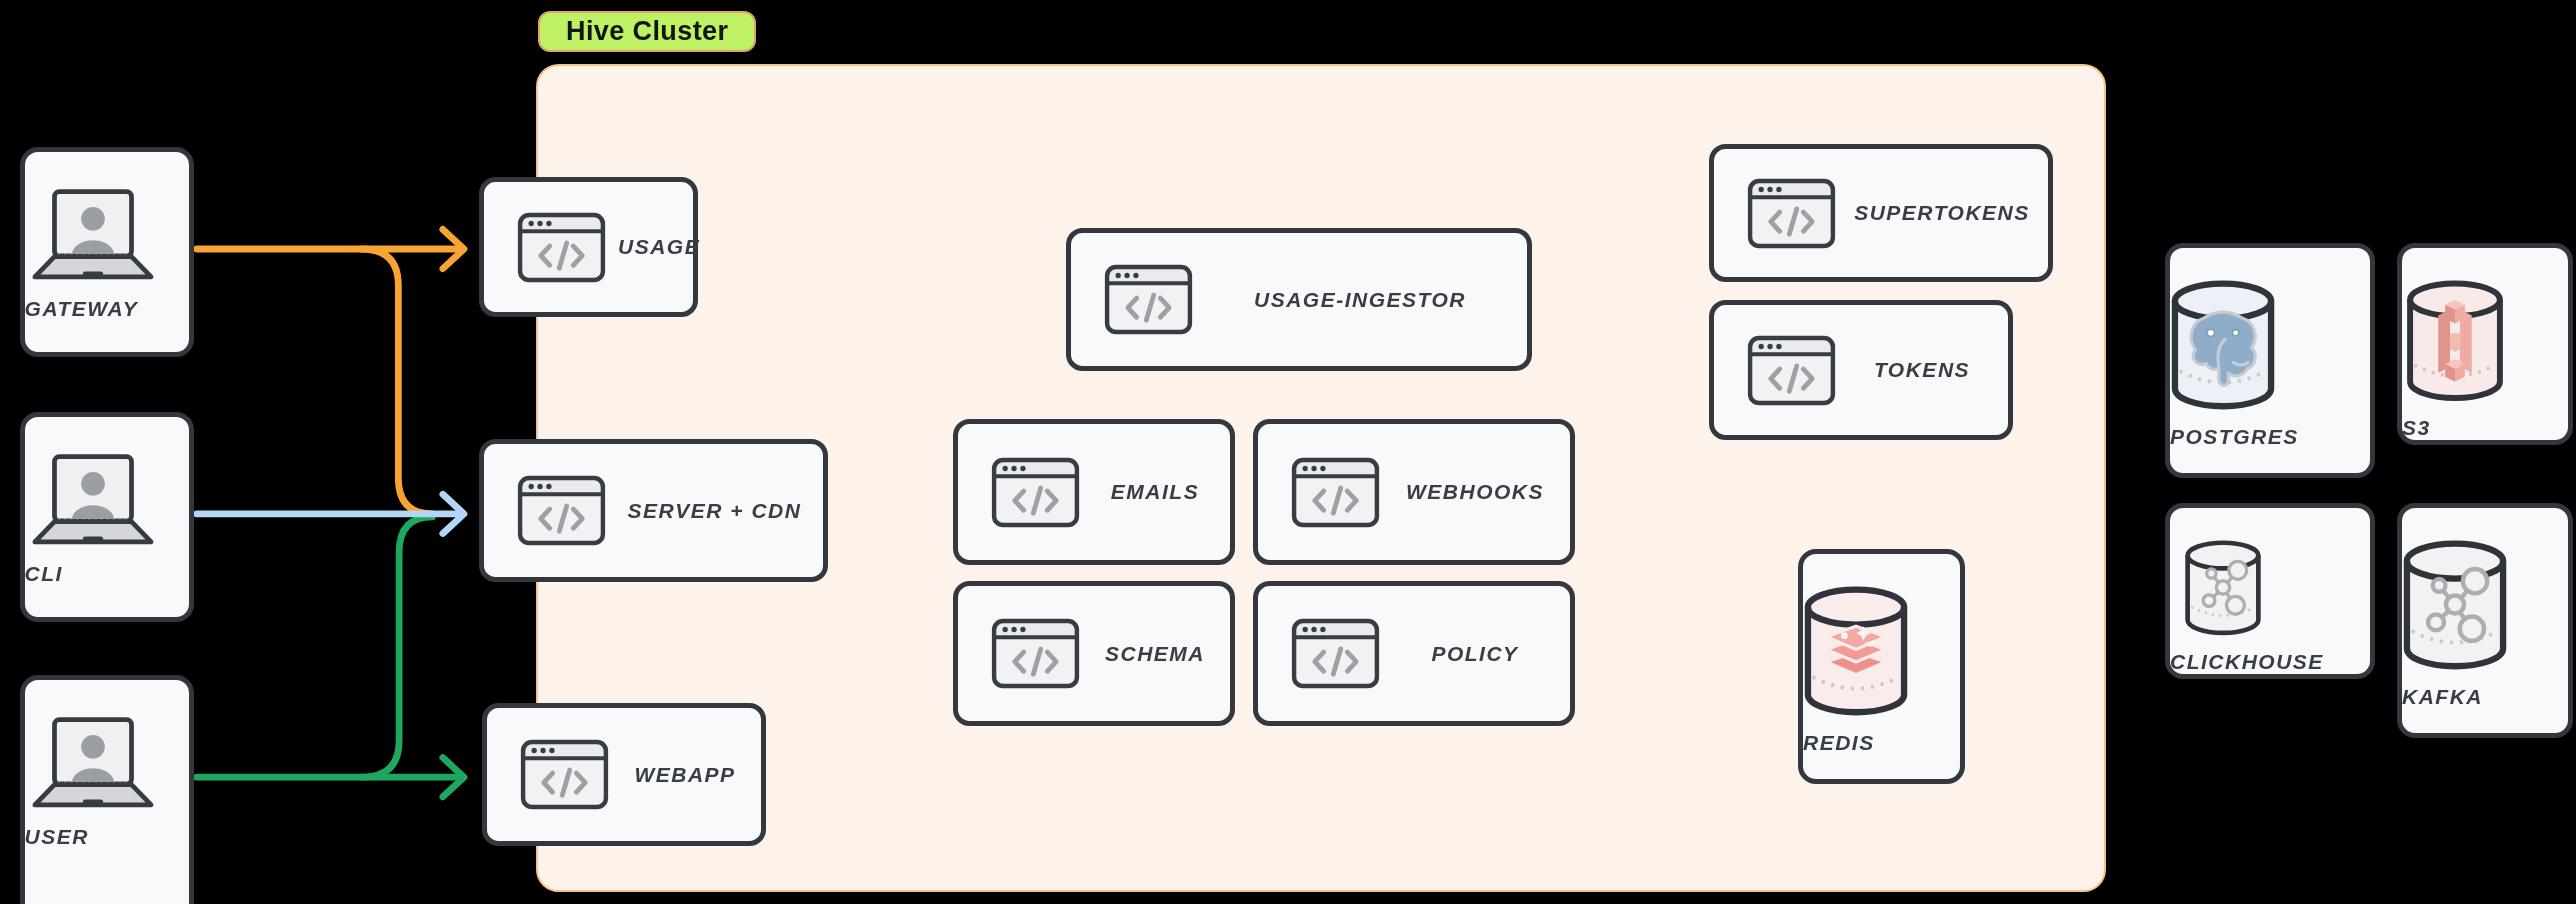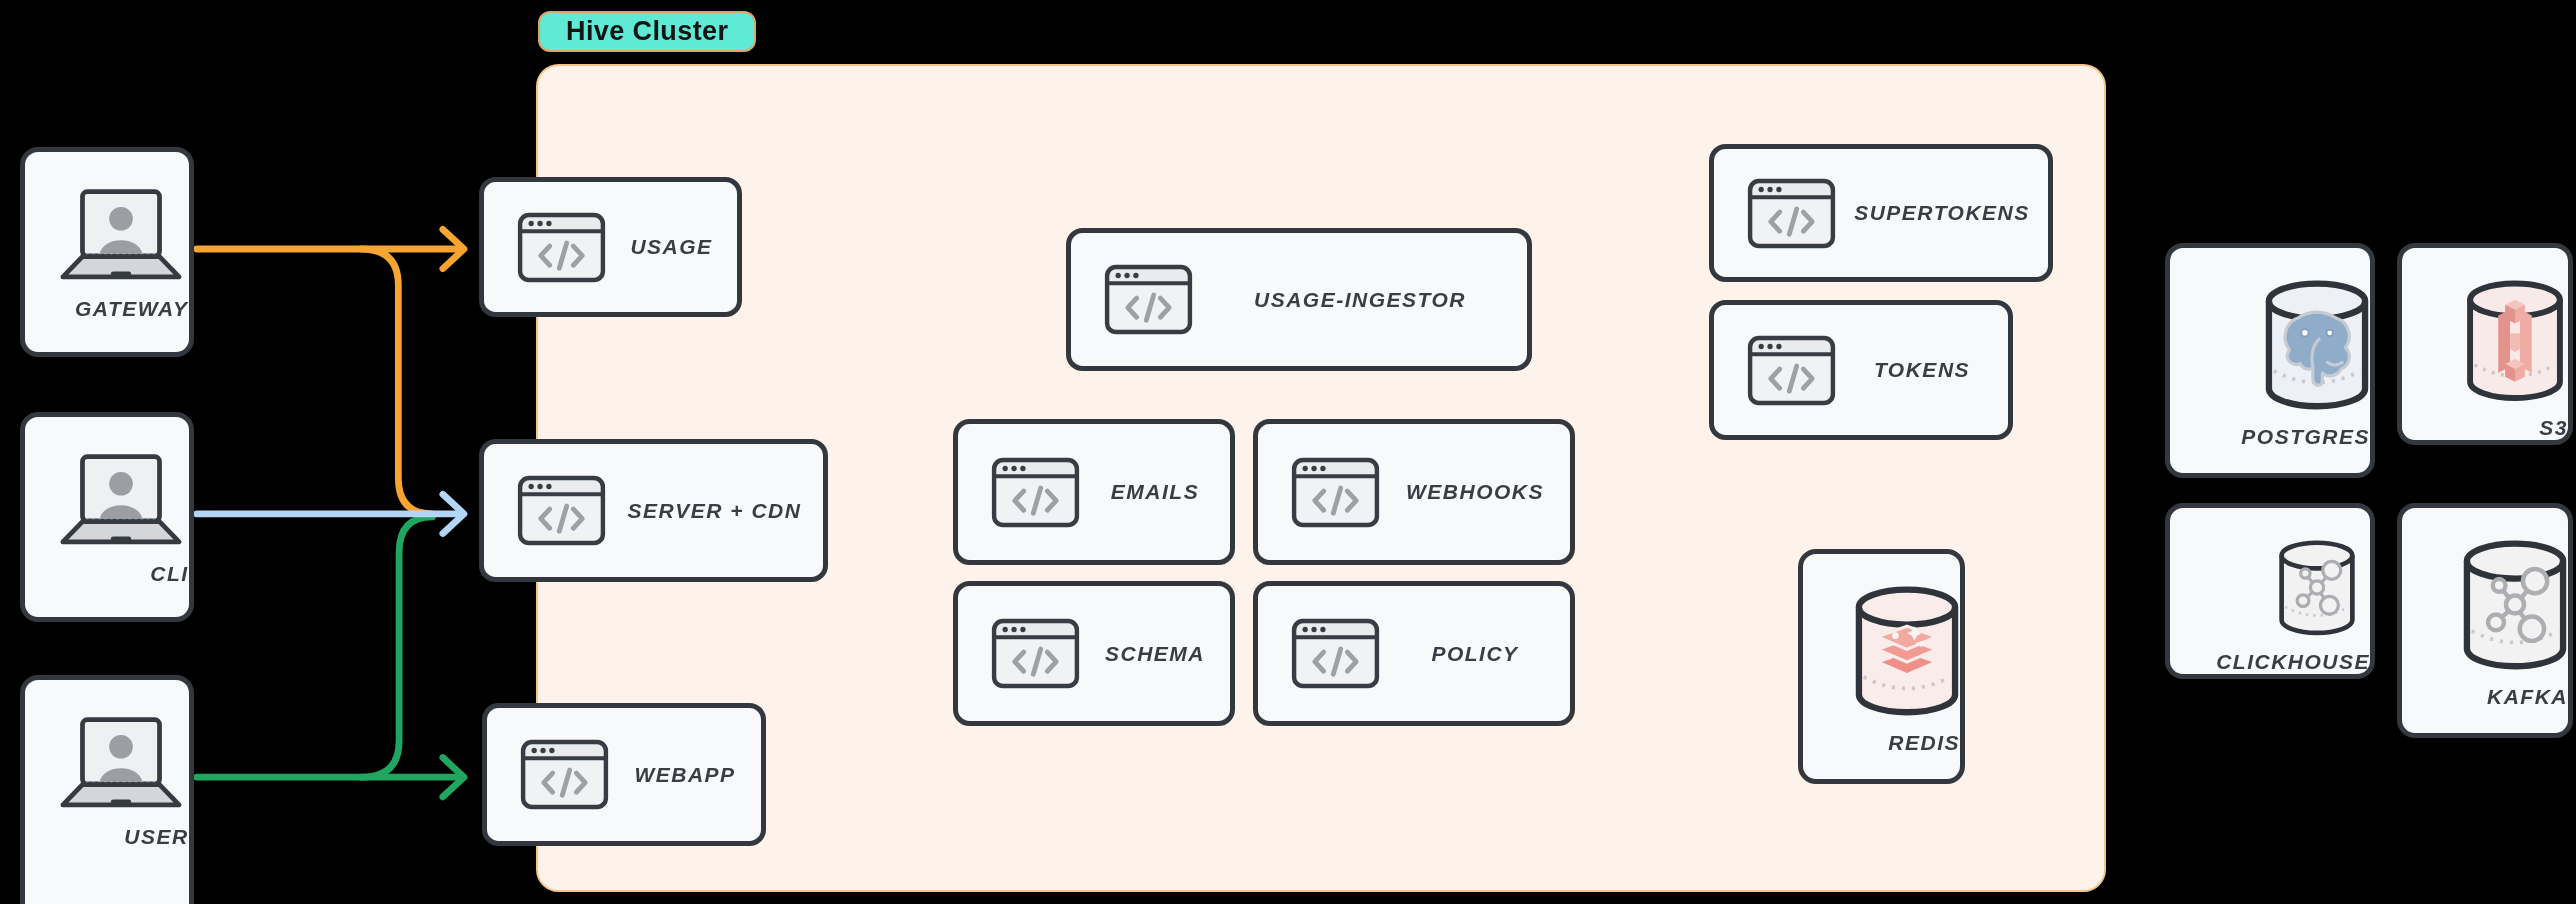--- a/index.html
+++ b/index.html
@@ -3,30 +3,30 @@
 <meta charset="utf-8">
 <style>
   html,body{margin:0;padding:0;background:#000;}
   #canvas{position:relative;width:2576px;height:904px;background:#000;overflow:hidden;
           font-family:"Liberation Sans",sans-serif;}
   
   .cluster{position:absolute;left:536px;top:64px;width:1570px;height:828px;
            background:#FDF3EB;border:2.3px solid #F5C48D;border-radius:22.6px;
            box-sizing:border-box;z-index:1;}
   .badge{position:absolute;left:538px;top:10.6px;height:41px;padding:0 26px;
-         background:#5eead4;border:2.3px solid #DCA66B;border-radius:12px;
+         background:#bef264;border:2.3px solid #DCA66B;border-radius:12px;
          box-sizing:border-box;display:flex;align-items:center;z-index:4;}
   .badge span{font-size:27px;font-weight:600;color:#141414;letter-spacing:0.4px;}
   
   #edges{position:absolute;left:0;top:0;width:2576px;height:904px;z-index:2;pointer-events:none;}
   
   .node{position:absolute;background:#F8F9FA;border:5.3px solid #33383E;border-radius:18px;
         box-sizing:border-box;display:flex;z-index:3;}
   .node.service{flex-direction:row;align-items:center;padding-left:33px;border-radius:16.6px;}
-  .node.client,.node.db{flex-direction:column;align-items:flex-end;}
+  .node.client,.node.db{flex-direction:column;align-items:flex-start;}
   .lbl{font-style:italic;font-weight:700;font-size:21px;color:#393E44;
        letter-spacing:1.5px;white-space:nowrap;}
   .service .ic{width:89px;height:71px;flex:0 0 auto;}
   .service .lbl{flex:1;text-align:center;padding:0 12px;}
   .client .ic{width:136px;height:98px;margin-top:35px;}
   .client .lbl{margin-top:12px;}
   .db .ic{width:106px;height:131px;margin-top:32px;}
   .db .lbl{margin-top:13.6px;}
   .defs{position:absolute;width:0;height:0;overflow:hidden;}
 </style>
@@ -156,21 +156,21 @@
       </svg>
     <div class="lbl">CLI</div>
   </div>
   <div class="node client" style="left:19.6px;top:675px;width:174px;height:246px">
     <svg class="ic" viewBox="0 0 200 145">
         <use href="#laptop"></use>
       </svg>
     <div class="lbl">USER</div>
   </div>
 
-  <div class="node service" style="left:479px;top:177px;width:263px;height:140px">
+  <div class="node service" style="left:479px;top:177px;width:219px;height:140px">
     <svg class="ic" viewBox="0 0 120 96">
         <use href="#codewin"></use>
       </svg>
     <div class="lbl">USAGE</div>
   </div>
   <div class="node service" style="left:479px;top:439px;width:349px;height:143px">
     <svg class="ic" viewBox="0 0 120 96">
         <use href="#codewin"></use>
       </svg>
     <div class="lbl">SERVER + CDN</div>

